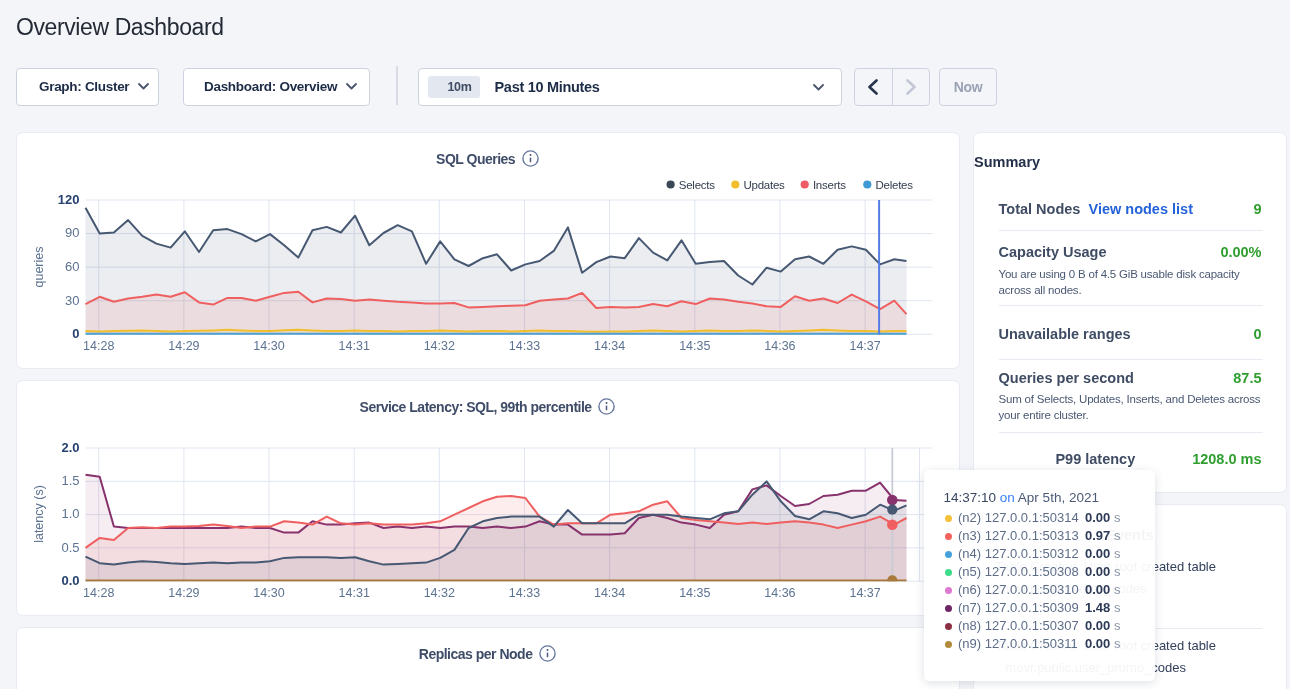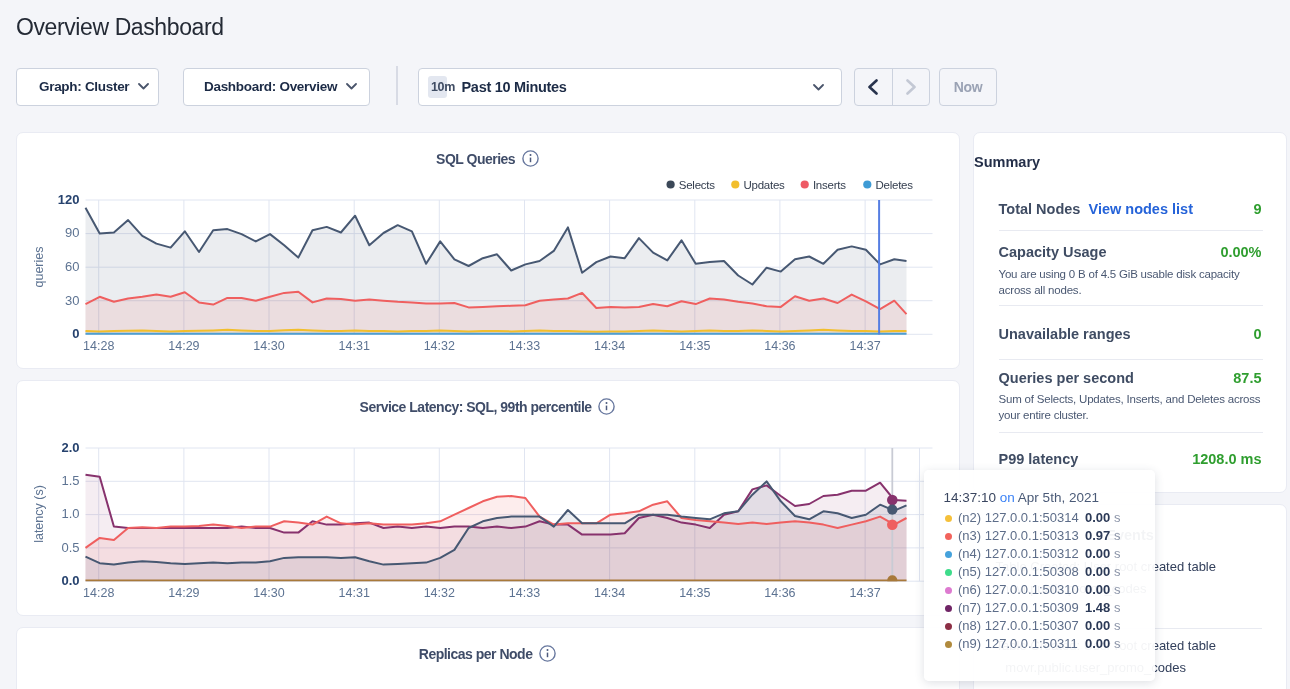--- a/index.html
+++ b/index.html
@@ -25,21 +25,21 @@
 <div class="abs" style="left:16px;top:14px;font-size:23px;letter-spacing:-0.4px;color:#242a35;">Overview Dashboard</div>
 
 <div class="btn" style="left:16px;top:68px;width:142.5px;height:37.5px;padding-left:22px;">Graph: Cluster<svg width="11" height="7" viewBox="0 0 11 7" style="margin-left:9px;vertical-align:1.5px">
       <polyline points="1,1 5.5,5.5 10,1" fill="none" stroke="#4a556b" stroke-width="1.8" stroke-linecap="round" stroke-linejoin="round"></polyline>
     </svg></div>
 <div class="btn" style="left:183px;top:68px;width:187px;height:37.5px;padding-left:20px;">Dashboard: Overview<svg width="11" height="7" viewBox="0 0 11 7" style="margin-left:9px;vertical-align:1.5px">
       <polyline points="1,1 5.5,5.5 10,1" fill="none" stroke="#4a556b" stroke-width="1.8" stroke-linecap="round" stroke-linejoin="round"></polyline>
     </svg></div>
 <div class="abs" style="left:396px;top:66px;width:1.5px;height:38.5px;background:#d8dbe5;"></div>
 <div class="btn" style="left:418px;top:68px;width:424px;height:38px;padding-left:8.5px;font-size:14.5px;">
-  <span style="background:#e3e7f0;border-radius:3px;width:19px;height:22px;display:inline-flex;align-items:center;justify-content:center;font-size:12.5px;color:#3f4c63;padding-left:12px;">10m</span>
+  <span style="background:#e3e7f0;border-radius:3px;width:52px;height:22px;display:inline-flex;align-items:center;justify-content:center;font-size:12.5px;color:#3f4c63;padding-left:12px;">10m</span>
   <span style="margin-left:15px;">Past 10 Minutes</span>
   <span style="position:absolute;right:17px;"><svg width="11" height="7" viewBox="0 0 11 7" style="margin-left:9px;vertical-align:1.5px">
         <polyline points="1,1 5.5,5.5 10,1" fill="none" stroke="#4a556b" stroke-width="1.8" stroke-linecap="round" stroke-linejoin="round"></polyline>
       </svg></span>
 </div>
 <div class="abs" style="left:853.5px;top:68px;width:76.5px;height:37.5px;border:1px solid #ccd2de;border-radius:4px;display:flex;">
   <div style="width:38px;border-right:1px solid #ccd2de;display:flex;align-items:center;justify-content:center;">
     <svg width="10" height="16" viewBox="0 0 10 16">
         <polyline points="8.5,1.5 1.5,8 8.5,14.5" fill="none" stroke="#28334d" stroke-width="2.6" stroke-linecap="round" stroke-linejoin="round"></polyline>
       </svg>
@@ -182,21 +182,21 @@
   <div class="srow" style="top:67.5px;">Total Nodes&nbsp;&nbsp;<a style="color:#2563d9;text-decoration:none;">View nodes list</a><span class="val">9</span></div>
   <div class="hr" style="top:96.7px;"></div>
   <div class="srow" style="top:110.7px;">Capacity Usage<span class="val">0.00%</span></div>
   <div class="sdesc" style="top:132.6px;">You are using 0 B of 4.5 GiB usable disk capacity<br>across all nodes.</div>
   <div class="hr" style="top:172.4px;"></div>
   <div class="srow" style="top:192.8px;">Unavailable ranges<span class="val">0</span></div>
   <div class="hr" style="top:226.1px;"></div>
   <div class="srow" style="top:236.5px;">Queries per second<span class="val">87.5</span></div>
   <div class="sdesc" style="top:257.6px;">Sum of Selects, Updates, Inserts, and Deletes across<br>your entire cluster.</div>
   <div class="hr" style="top:298.5px;"></div>
-  <div class="srow" style="top:317.5px;">P99 latency<span class="val">1208.0 ms</span></div>
+  <div class="srow" style="top:317.5px;text-align:center;">P99 latency<span class="val">1208.0 ms</span></div>
 </div>
 
 <div class="card" style="left:973px;top:504px;width:314px;height:240px;">
   <div style="position:absolute;top:22px;width:100%;text-align:center;font-size:14.5px;font-weight:bold;color:#3f4c63;">Events</div>
 </div>
 <div class="abs" style="left:973px;top:504px;width:313.5px;height:185px;overflow:visible;">
   <span class="ev" style="right:70.5px;top:54.5px;">Table Created: User root created table</span>
   <span class="ev" style="right:140px;top:76.5px;">movr.public.promo_codes</span>
   <span class="ev" style="right:70.5px;top:134px;">Table Created: User root created table</span>
   <span class="ev" style="right:100.5px;top:156px;">movr.public.user_promo_codes</span>

